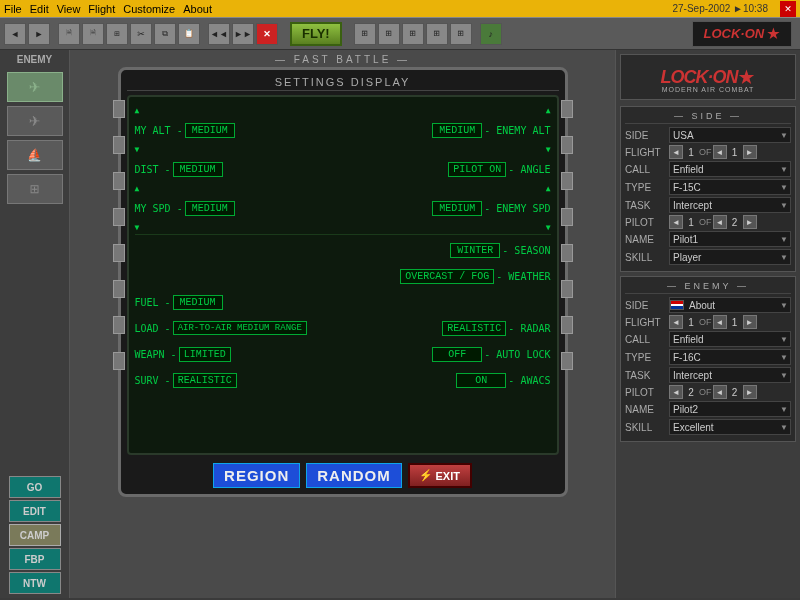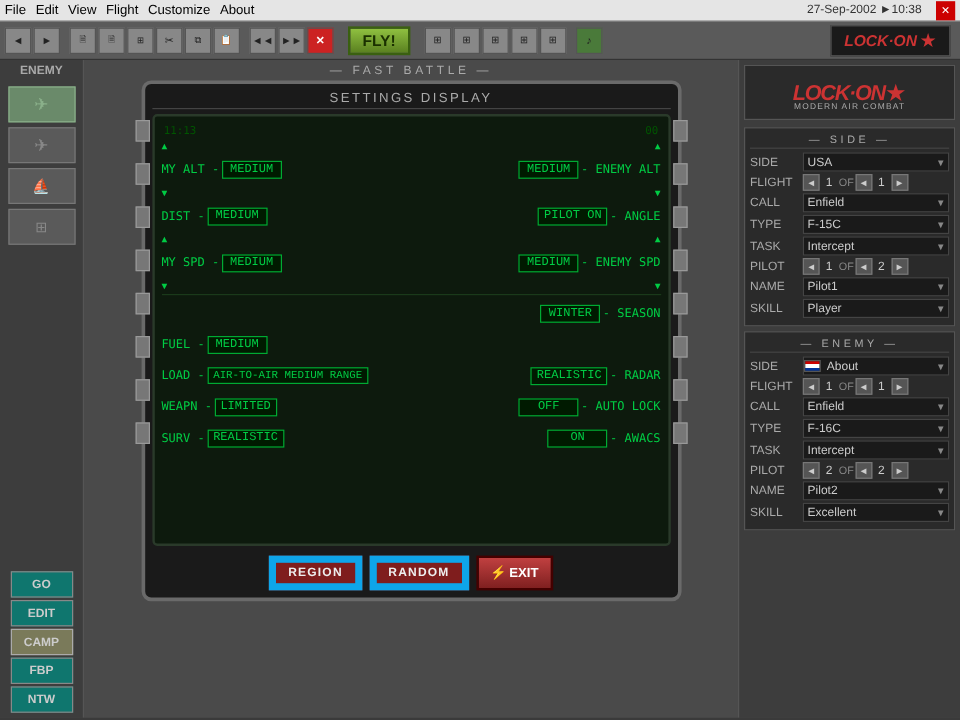--- a/index.html
+++ b/index.html
@@ -8,21 +8,21 @@
       height: 600px;
       background: #3a3a3a;
       font-family: 'Arial', sans-serif;
       font-size: 11px;
       overflow: hidden;
       color: #ccc;
     }
 
     
     #menubar {
-      background: #e5e5e5;
+      background: #eab308;
       height: 18px;
       display: flex;
       align-items: center;
       padding: 0 4px;
       gap: 8px;
       border-bottom: 1px solid #888;
     }
     #menubar span {
       font-size: 11px;
       color: #000;
@@ -224,24 +224,24 @@
       border: 1px solid #999;
       cursor: pointer;
     }
     .bottom-btns {
       display: flex;
       justify-content: center;
       gap: 6px;
       margin-top: 8px;
     }
     .bottom-btn {
-      background: #7f1d1d;
-      border: 6px solid #0ea5e9;
+      background: #1d4ed8;
+      border: 1px solid #0ea5e9;
       color: #eee;
-      font-size: 10px;
+      font-size: 15px;
       font-weight: bold;
       padding: 3px 10px;
       cursor: pointer;
       letter-spacing: 1px;
     }
     .exit-btn {
       background: linear-gradient(to bottom, #c04040, #802020);
       border: 2px solid #400;
       color: #fff;
       font-size: 11px;
@@ -471,24 +471,20 @@
         <div class="panel-side-btn"></div>
         <div class="panel-side-btn"></div>
         <div class="panel-side-btn"></div>
         <div class="panel-side-btn"></div>
       </div>
 
       <div class="settings-title">SETTINGS DISPLAY</div>
 
       <div id="screen-area">
 
-        <div class="screen-numbers">
-          <span>11:13</span>
-          <span>00</span>
-        </div>
 
         <div style="display:flex;justify-content:space-between;margin:1px 0;">
           <span class="arrow-indicator">▲</span>
           <span class="arrow-indicator">▲</span>
         </div>
         <div class="screen-row">
           <div class="left-part">
             <span class="screen-label">MY ALT -</span>
             <span class="screen-value">MEDIUM</span>
           </div>
@@ -534,20 +530,27 @@
 
         <div style="border-top:1px solid #1a3a1a;margin:2px 0;"></div>
 
         <div class="screen-row">
           <div class="right-part">
             <span class="screen-value">WINTER</span>
             <span class="screen-label">- SEASON</span>
           </div>
         </div>
 
+        <div class="screen-row">
+          <div class="left-part"></div>
+          <div class="right-part">
+            <span class="screen-value">OVERCAST / FOG</span>
+            <span class="screen-label">- WEATHER</span>
+          </div>
+        </div>
 
         <div class="screen-row">
           <div class="left-part">
             <span class="screen-label">FUEL -</span>
             <span class="screen-value">MEDIUM</span>
           </div>
         </div>
 
         <div class="screen-row">
           <div class="left-part">

